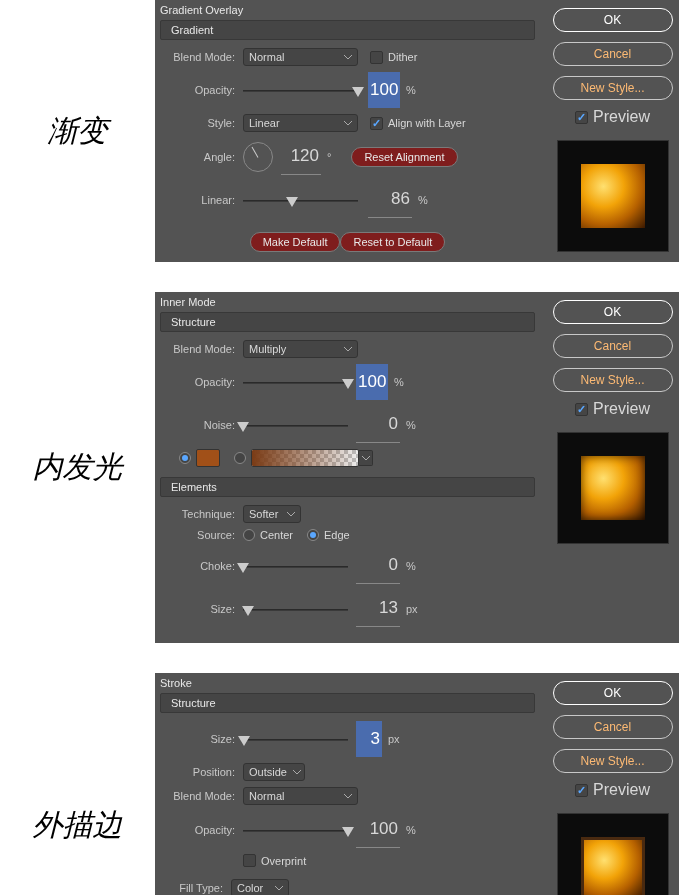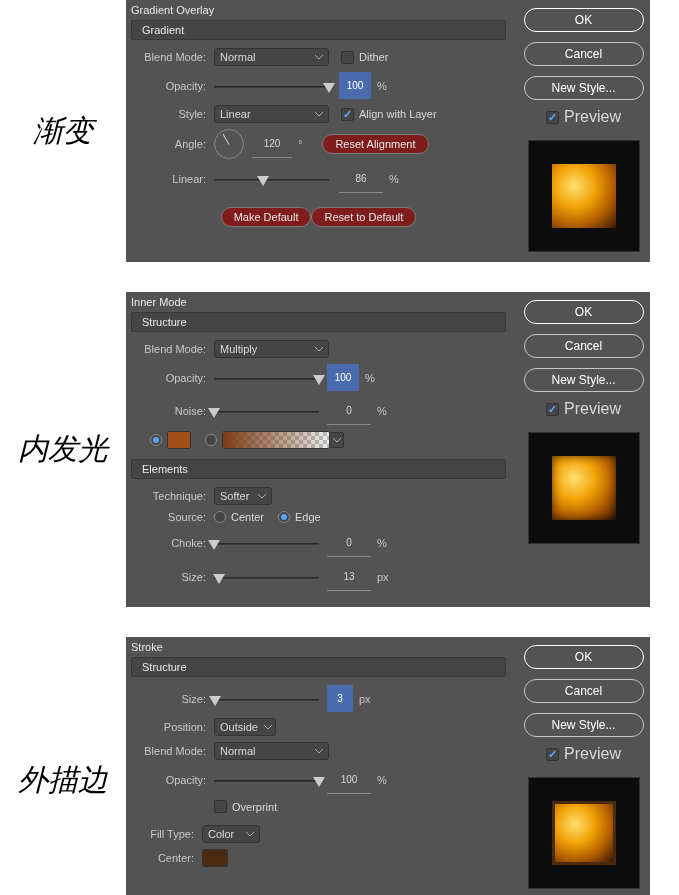--- a/index.html
+++ b/index.html
@@ -1,45 +1,45 @@
 <!DOCTYPE html>
 <html><head>
 <meta charset="utf-8">
 <style>
   * { box-sizing: border-box; margin: 0; padding: 0; font-family: "Helvetica Neue", "Lucida Grande", Tahoma, sans-serif; }
   body { width: 679px; background: #fff; }
   .panel-block { display: flex; margin-bottom: 30px; }
-  .cn-label { width: 126px; display: flex; align-items: center; justify-content: center; font-family: "Kaiti SC", KaiTi, STKaiti, serif; font-size: 30px; font-style: italic; color: #000; }
+  .cn-label { width: 155px; display: flex; align-items: center; justify-content: center; font-family: "Kaiti SC", KaiTi, STKaiti, serif; font-size: 30px; font-style: italic; color: #000; }
   .panel { width: 385px; background: #535353; color: #d8d8d8; font-size: 11px; position: relative; }
   .panel-title { padding: 4px 5px 2px 5px; color: #e8e8e8; }
   .section-header { background: #454545; border: 1px solid #383838; border-radius: 2px; padding: 3px 10px; margin: 2px 5px 8px 5px; font-size: 11px; color: #e8e8e8; }
   .row { display: flex; align-items: center; margin: 6px 0; padding: 0 10px; }
   .label { width: 70px; text-align: right; margin-right: 8px; color: #c8c8c8; }
   .label-s { width: 58px; text-align: right; margin-right: 8px; color: #c8c8c8; }
   .select { background: #454545; border: 1px solid #333; color: #d8d8d8; border-radius: 3px; padding: 2px 5px; font-size: 11px; position: relative; display: flex; align-items: center; justify-content: space-between; cursor: default; }
   .select-arrow { margin-left: 6px; display: inline-block; }
   .select-arrow svg { display: block; }
   .checkbox { width: 13px; height: 13px; background: #454545; border: 1px solid #333; border-radius: 2px; margin-right: 5px; display: inline-flex; align-items: center; justify-content: center; cursor: default; }
   .checkbox.checked::after { content: "✓"; color: #5aa7ff; font-size: 11px; font-weight: bold; line-height: 1; }
   .cb-label { display: inline-block; color: #d8d8d8; }
   .slider { position: relative; height: 14px; display: flex; align-items: center; }
   .slider-track { position: absolute; left: 0; right: 0; top: 50%; height: 2px; background: #3a3a3a; border-top: 1px solid #2a2a2a; }
   .slider-thumb { position: absolute; top: 50%; width: 0; height: 0; border-left: 6px solid transparent; border-right: 6px solid transparent; border-top: 10px solid #ccc; transform: translate(-50%, -3px); }
-  .num-input { width: 44px; background: transparent; border: 0; border-bottom: 1px solid #888; color: #d8d8d8; font-size: 10px; text-align: center; padding: 8px 2px; }
+  .num-input { width: 44px; background: transparent; border: 0; border-bottom: 1px solid #888; color: #d8d8d8; font-size: 17px; text-align: right; padding: 8px 2px; }
   .num-input.sel { background: #4a6cae; color: #fff; width: 32px; border-bottom: 0; }
   .unit { margin-left: 6px; color: #c8c8c8; }
   .swatch { border: 1px solid #333; border-radius: 2px; cursor: default; }
   .angle-dial { width: 30px; height: 30px; border: 1px solid #888; border-radius: 50%; position: relative; margin-right: 8px; }
   .angle-hand { position: absolute; left: 50%; top: 50%; width: 12px; height: 1px; background: #ccc; transform-origin: 0 50%; }
   .btn { background: #7f1d1d; border: 1px solid #7a7a7a; border-radius: 10px; color: #e8e8e8; padding: 3px 12px; font-size: 11px; cursor: default; }
   .btn-row { display: flex; justify-content: center; margin: 14px 0 10px 0; }
   .radio { width: 12px; height: 12px; border: 1px solid #888; border-radius: 50%; background: #444; display: inline-flex; align-items: center; justify-content: center; margin-right: 5px; cursor: default; }
   .radio.checked::after { content: ""; width: 6px; height: 6px; border-radius: 50%; background: #5aa7ff; }
   .right-col { width: 139px; background: #535353; padding: 8px 0 10px 6px; display: flex; flex-direction: column; align-items: center; gap: 10px; }
-  .side-btn { width: 120px; background: #535353; border: 1px solid #c8c8c8; border-radius: 14px; color: #ffffff; padding: 4px 0; font-size: 12px; text-align: center; cursor: default; }
+  .side-btn { width: 120px; background: #535353; border: 1px solid #c8c8c8; border-radius: 14px; color: #fdba74; padding: 4px 0; font-size: 12px; text-align: center; cursor: default; }
   .side-btn.ok { border-color: #fff; color: #fff; font-weight: 500; }
   .preview-box { width: 112px; height: 112px; background: #0c0c0c; border: 1px solid #333; display: flex; align-items: center; justify-content: center; margin-top: 4px; }
   .preview-inner { width: 64px; height: 64px; }
   .gradient-swatch { width: 110px; height: 16px; border: 1px solid #333; border-radius: 2px; cursor: default; }
   .grad-drop { width: 14px; height: 16px; background: #454545; border: 1px solid #333; border-left: 0; border-radius: 0 2px 2px 0; display: flex; align-items: center; justify-content: center; cursor: default; }
   .checker { background-image: linear-gradient(45deg,#bbb 25%,transparent 25%),linear-gradient(-45deg,#bbb 25%,transparent 25%),linear-gradient(45deg,transparent 75%,#bbb 75%),linear-gradient(-45deg,transparent 75%,#bbb 75%); background-size: 8px 8px; background-position: 0 0,0 4px,4px -4px,-4px 0; background-color: #eee; }
   .ig-grad { background: linear-gradient(to right, #7a3b15 0%, rgba(200,200,200,0) 100%); }
   .pv-check { display: flex; align-items: center; margin-top: -2px; }
 </style>
 </head>

